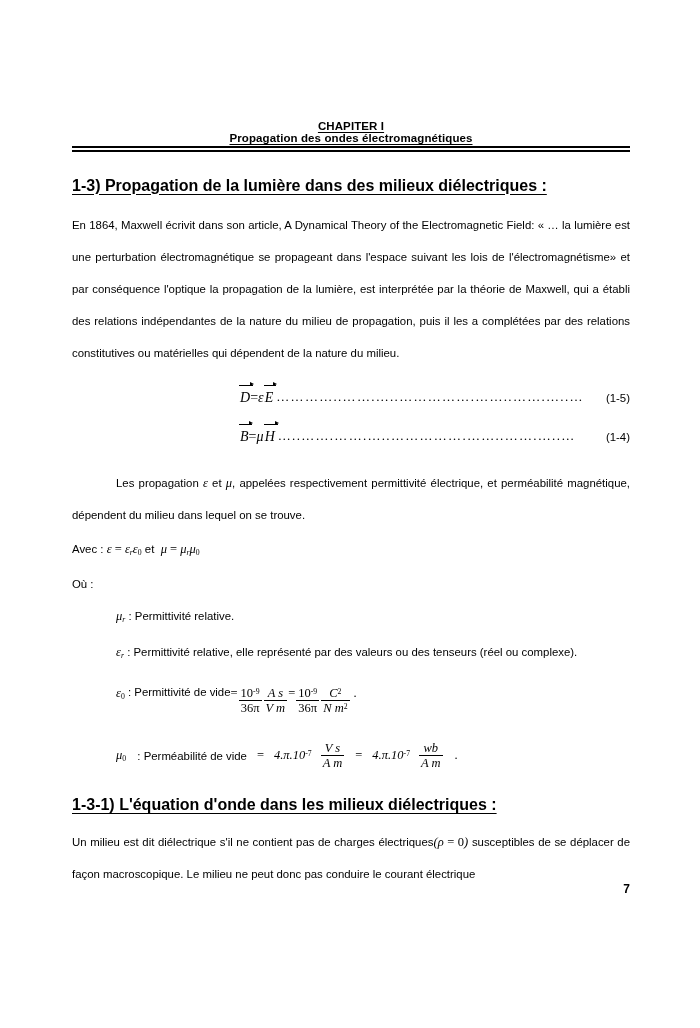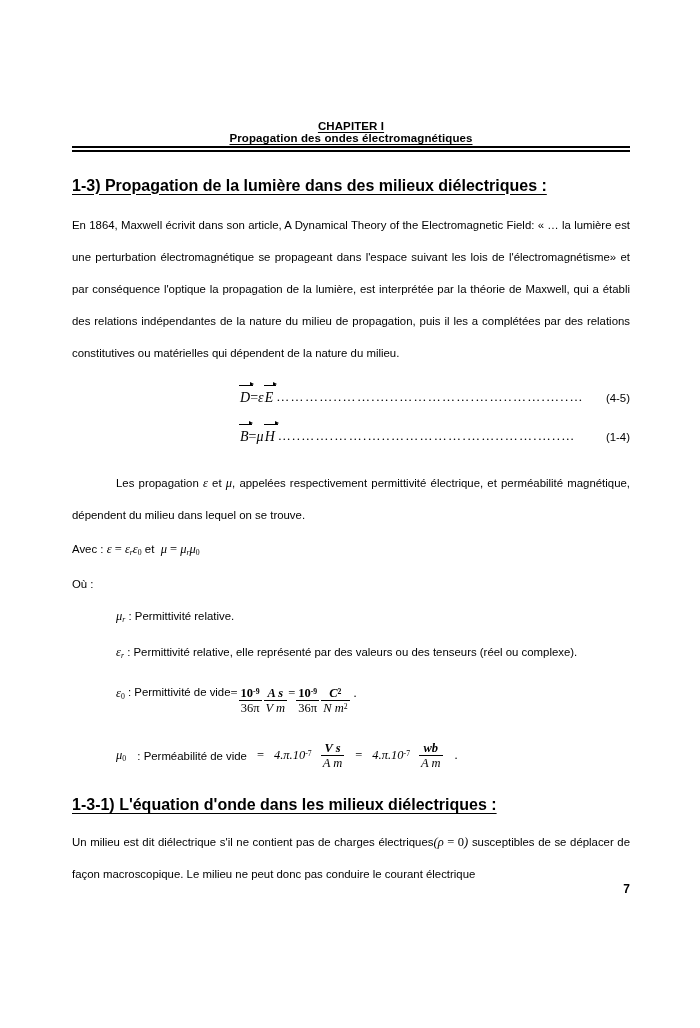--- a/index.html
+++ b/index.html
@@ -145,21 +145,20 @@
     line-height: 1.12;
     margin: 0 1px;
     position: relative;
     top: -0.5px;
   }
   .frac .num {
     display: block;
     border-bottom: 1px solid #000;
     padding: 0 2px 0px 2px;
     font-size: 12.5px;
-    font-weight: bold;
   }
   .frac .den {
     display: block;
     padding: 0px 2px 0 2px;
     font-size: 12.5px;
   }
   .unitfrac { font-style: italic; }
 
   .row-eps0 { margin-top: 14px; display: flex; align-items: flex-start; padding-left: 44px; }
   .row-mu0  { margin-top: 26px; display: flex; align-items: center; padding-left: 44px; gap: 8px; }
@@ -186,21 +185,21 @@
 
     <div class="sec-head-wrap">
       <span class="sec-head">1-3) Propagation de la lumière dans des milieux diélectriques :</span>
     </div>
 
     <p class="body first">En 1864, Maxwell écrivit dans son article, A Dynamical Theory of the Electromagnetic Field: « … la lumière est une perturbation électromagnétique se propageant dans l'espace suivant les lois de l'électromagnétisme» et par conséquence l'optique la propagation de la lumière, est interprétée par la théorie de Maxwell, qui a établi des relations indépendantes de la nature du milieu de propagation, puis il les a complétées par des relations constitutives ou matérielles qui dépendent de la nature du milieu.</p>
 
     <div class="eqrow">
       <span class="eq-expr"><span class="vec mi">D</span><span class="mn" style="font-style:normal;">=</span><span class="mi">ε</span> <span class="vec mi">E</span></span>
       <span class="leader">…………..…….…..…………….……..…….…..…</span>
-      <span class="eq-num">(4-5)</span>
+      <span class="eq-num">(1-5)</span>
     </div>
 
     <div class="eqrow second">
       <span class="eq-expr"><span class="vec mi">B</span><span class="mn" style="font-style:normal;">=</span><span class="mi">μ</span> <span class="vec mi">H</span></span>
       <span class="leader">…..…….…….…..…………….……..…….…..…</span>
       <span class="eq-num">(1-4)</span>
     </div>
 
     <p class="body" style="margin-top:22px;"><span class="indent"></span><span>Les propagation </span><span class="mi" style="font-size:12.5px;">ε</span><span> et </span><span class="mi" style="font-size:12.5px;">μ</span><span>, appelées respectivement permittivité électrique, et perméabilité magnétique, dépendent du milieu dans lequel on se trouve.</span></p>
 

